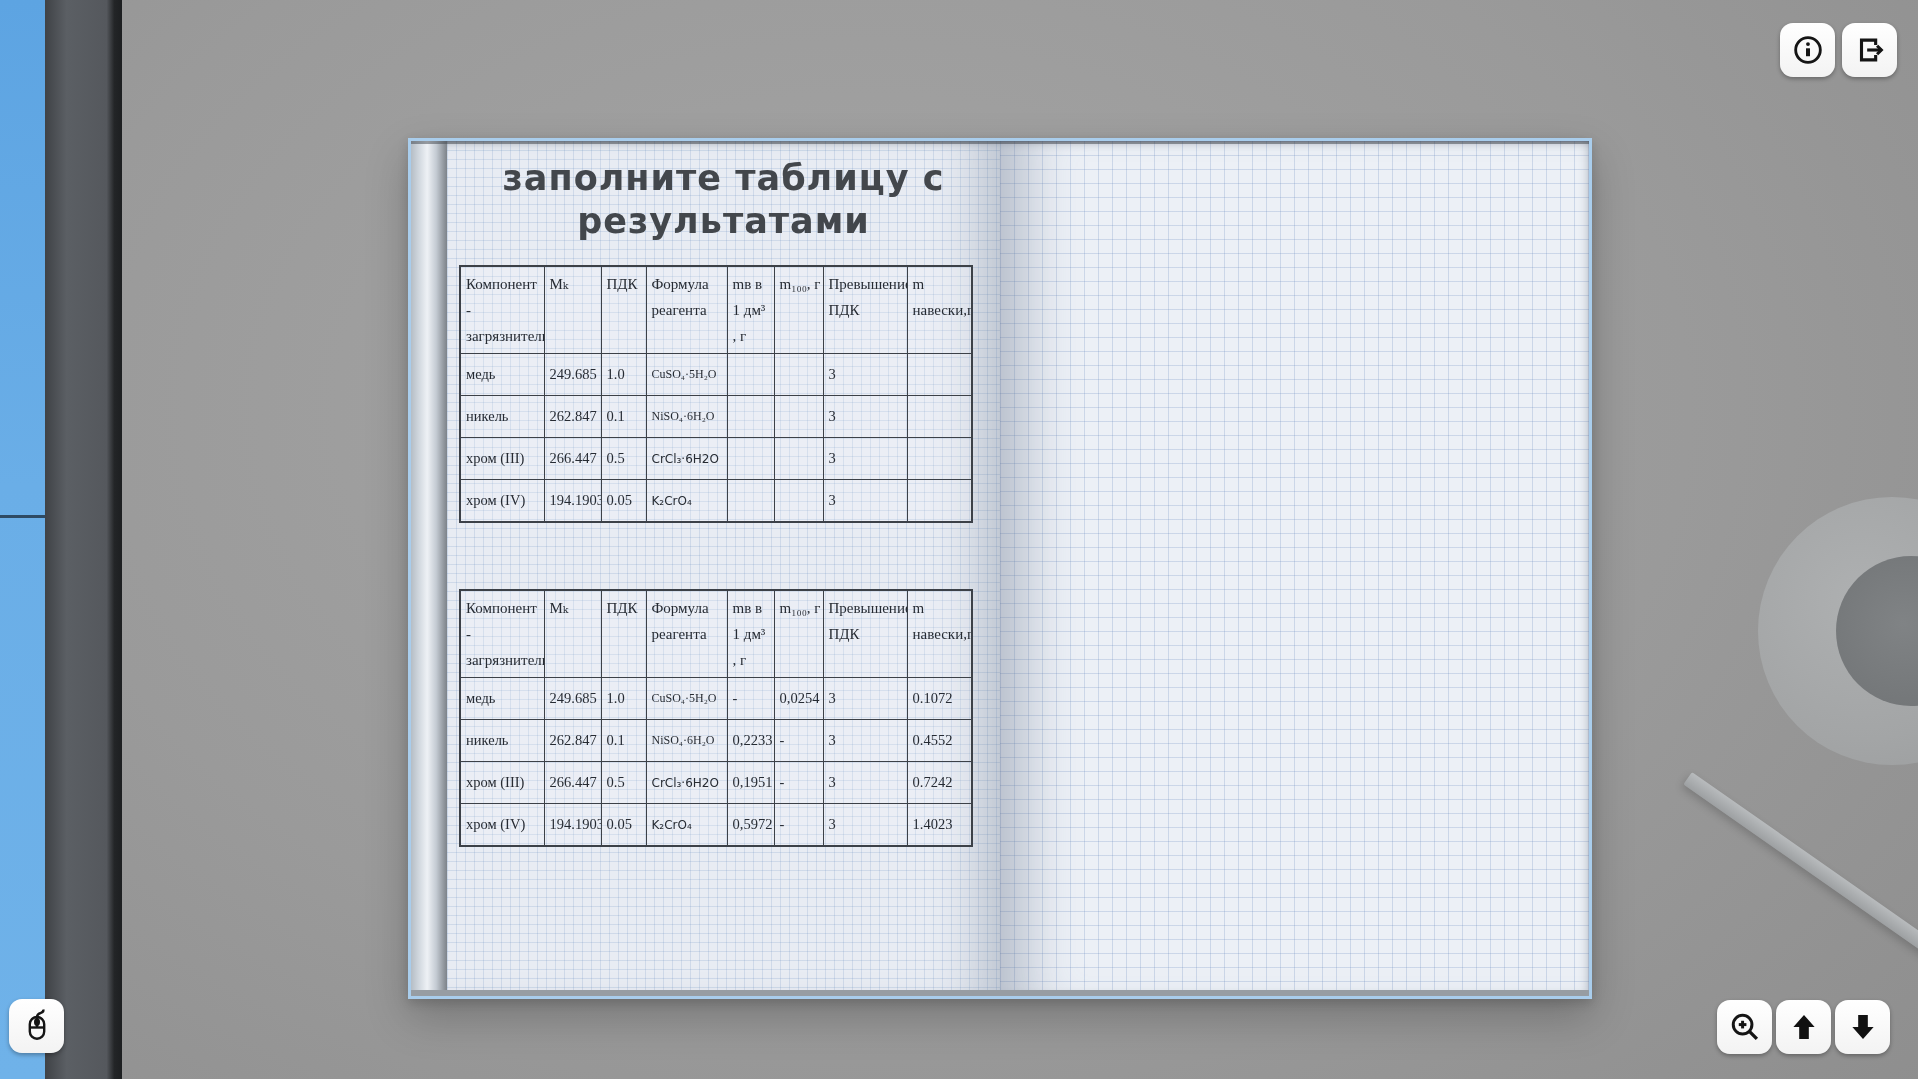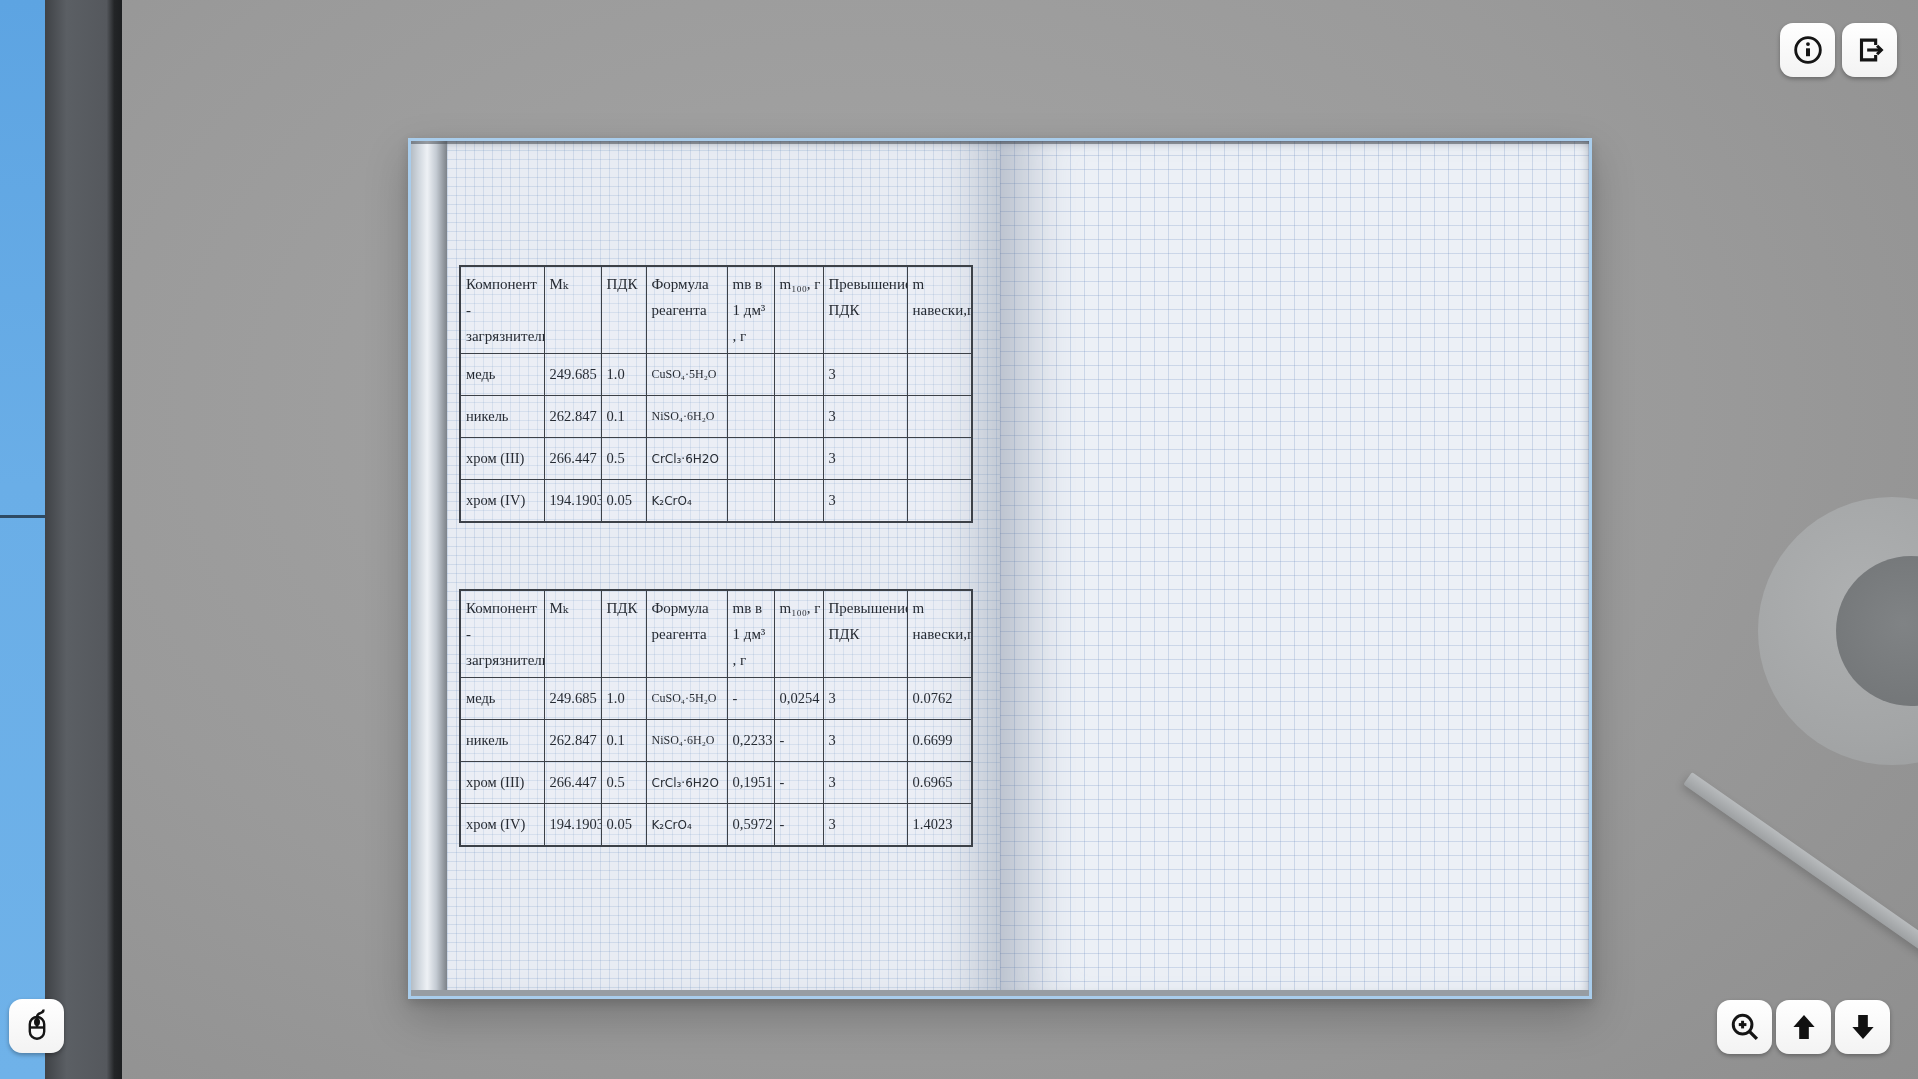--- a/index.html
+++ b/index.html
@@ -79,20 +79,21 @@
 
 <div class="knob-outer"></div>
 <div class="knob-inner"></div>
 <div class="ruler"></div>
 
 <div class="book">
   <div class="book-top-shadow"></div>
   <div class="page-edge-left"></div>
 
   <div class="page page-left">
+    <div class="page-title" id="title1">заполните таблицу с результатами</div>
     <table class="ntable" id="table1">
         <colgroup>
           <col style="width: 84px;">
           <col style="width: 57px;">
           <col style="width: 45px;">
           <col style="width: 81px;">
           <col style="width: 47px;">
           <col style="width: 49px;">
           <col style="width: 84px;">
           <col style="width: 65px;">
@@ -178,41 +179,41 @@
         </thead>
         <tbody>
           <tr class="r0">
             <td class="col-0">медь</td>
             <td class="col-1">249.685</td>
             <td class="col-2">1.0</td>
             <td class="col-3">CuSO₄·5H₂O</td>
             <td class="col-4">-</td>
             <td class="col-5">0,0254</td>
             <td class="col-6">3</td>
-            <td class="col-7">0.0762</td>
+            <td class="col-7">0.1072</td>
           </tr>
           <tr class="r1">
             <td class="col-0">никель</td>
             <td class="col-1">262.847</td>
             <td class="col-2">0.1</td>
             <td class="col-3">NiSO₄·6H₂O</td>
             <td class="col-4">0,2233</td>
             <td class="col-5">-</td>
             <td class="col-6">3</td>
-            <td class="col-7">0.6699</td>
+            <td class="col-7">0.4552</td>
           </tr>
           <tr class="r2">
             <td class="col-0">хром (III)</td>
             <td class="col-1">266.447</td>
             <td class="col-2">0.5</td>
             <td class="col-3">CrCl₃·6H2O</td>
             <td class="col-4">0,1951</td>
             <td class="col-5">-</td>
             <td class="col-6">3</td>
-            <td class="col-7">0.6965</td>
+            <td class="col-7">0.7242</td>
           </tr>
           <tr class="r3">
             <td class="col-0">хром (IV)</td>
             <td class="col-1">194.1903</td>
             <td class="col-2">0.05</td>
             <td class="col-3">K₂CrO₄</td>
             <td class="col-4">0,5972</td>
             <td class="col-5">-</td>
             <td class="col-6">3</td>
             <td class="col-7">1.4023</td>

